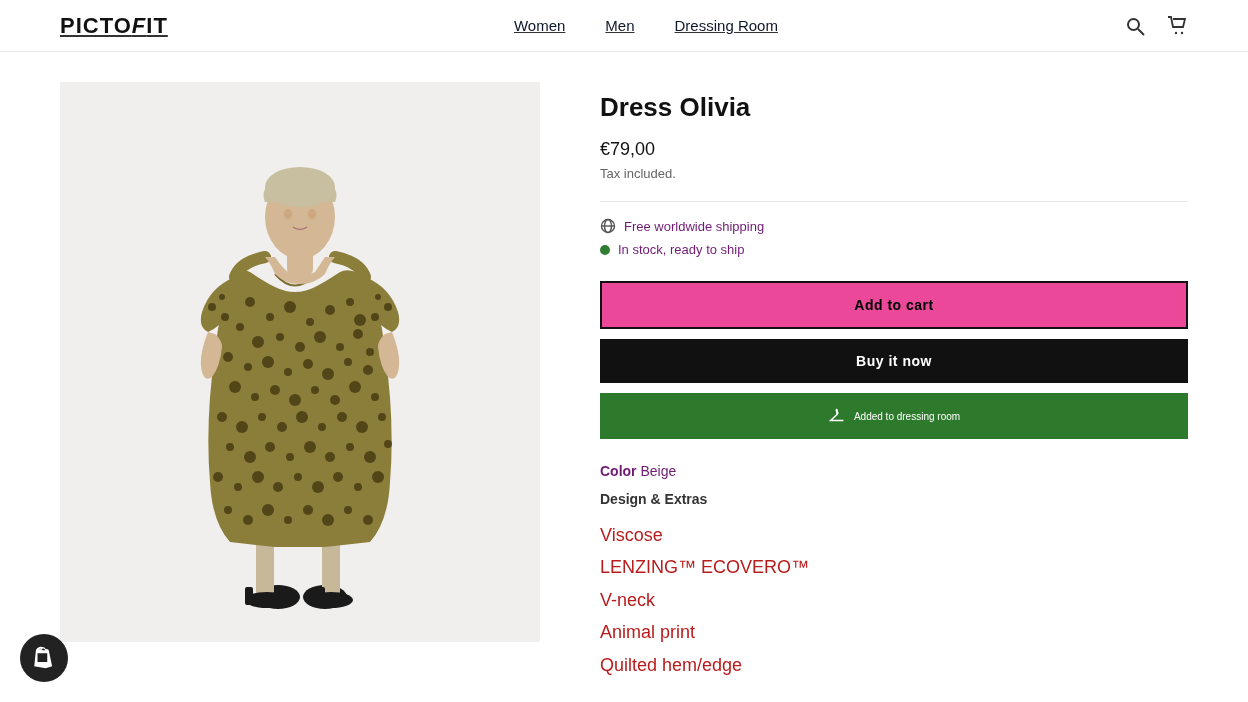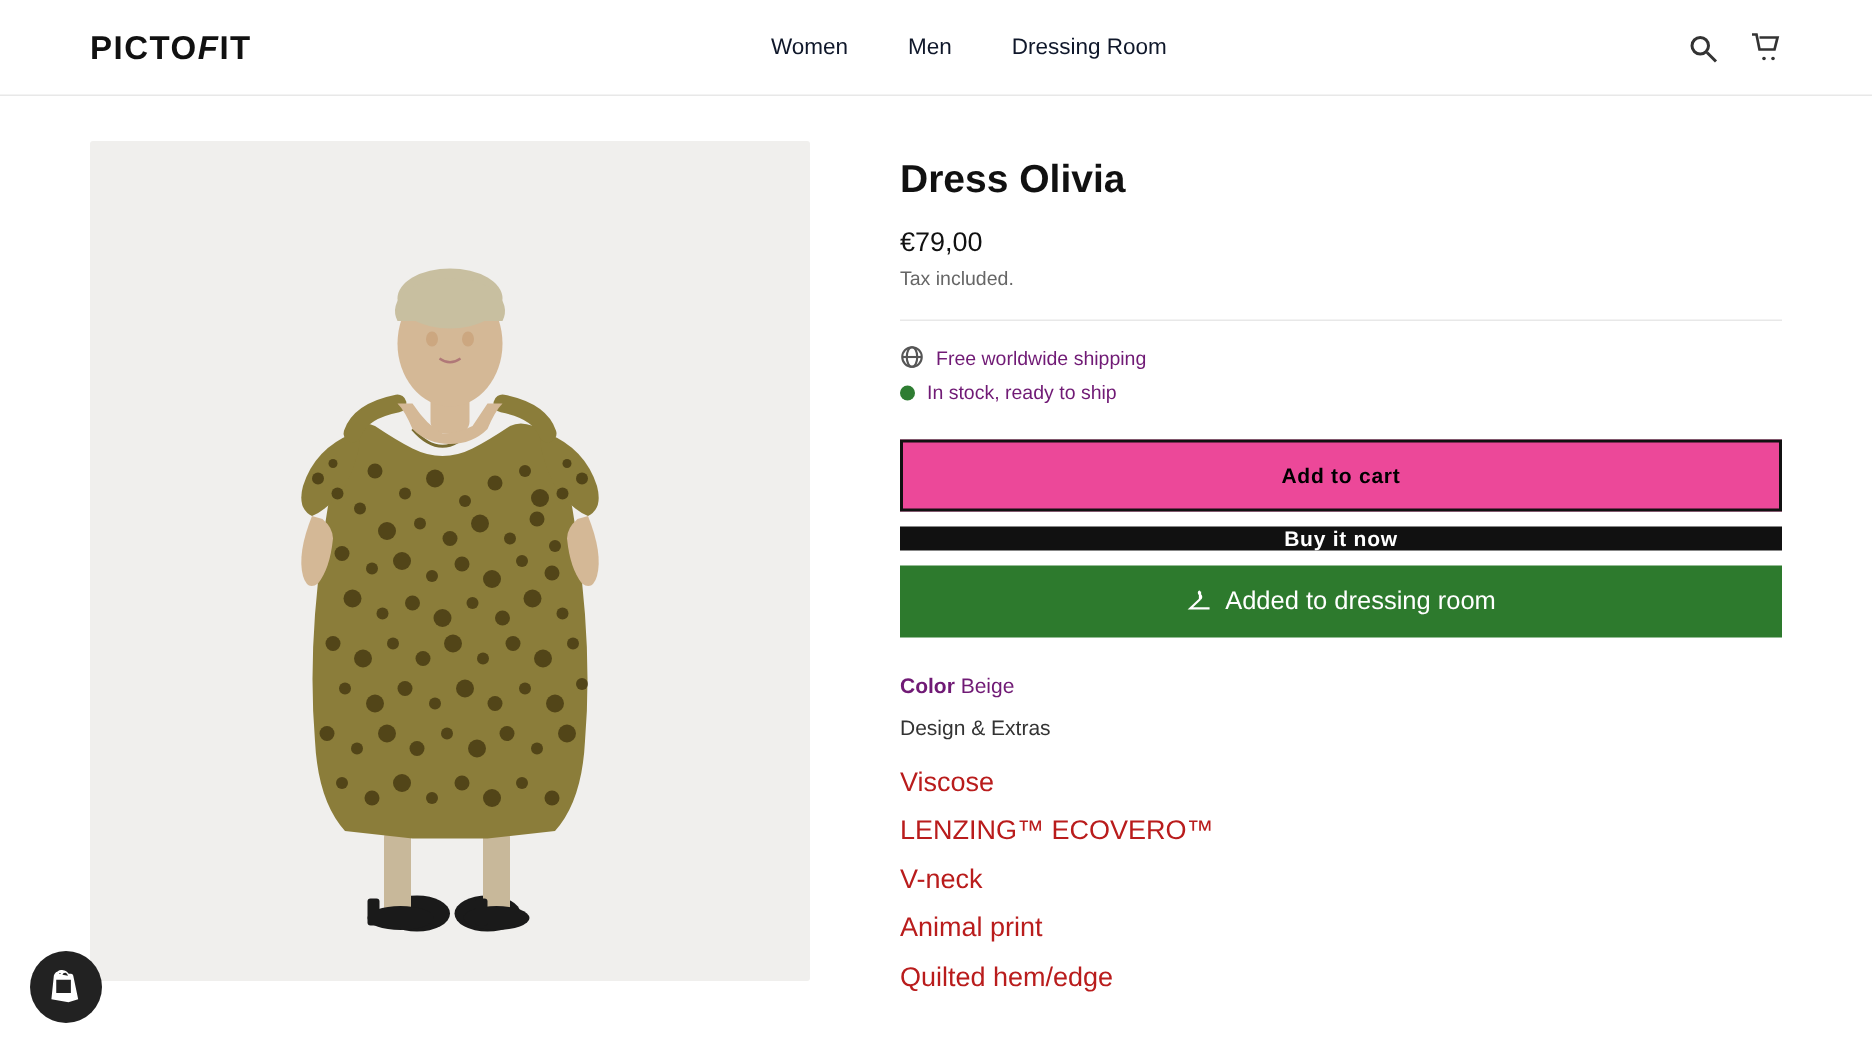--- a/index.html
+++ b/index.html
@@ -9,22 +9,23 @@
       color: #333;
       font-size: 14px;
     }
 
     
     header {
       display: flex;
       align-items: center;
       justify-content: space-between;
       padding: 0 60px;
-      height: 64px;
+      height: 52px;
       border-bottom: 1px solid #e8e8e8;
+      text-decoration: underline;
     }
     .logo {
       font-size: 22px;
       font-weight: 900;
       letter-spacing: 1px;
       color: #111;
       font-family: 'Arial Black', sans-serif;
     }
     .logo span {
       font-style: italic;
@@ -147,36 +148,37 @@
       border: 2px solid #111;
       background: #ec4899;
       font-size: 14px;
       font-weight: 600;
       cursor: pointer;
       margin-bottom: 10px;
       letter-spacing: 0.5px;
     }
     .btn-buy-now {
       width: 100%;
+      padding: 14px;
       border: none;
       background: #111;
       color: #fff;
       font-size: 14px;
       font-weight: 600;
       cursor: pointer;
       margin-bottom: 10px;
       letter-spacing: 0.5px;
     }
     .btn-dressing-room {
       width: 100%;
       padding: 14px;
       border: none;
       background: #2d7a2d;
       color: #fff;
-      font-size: 17px;
+      font-size: 10px;
       font-weight: 500;
       cursor: pointer;
       margin-bottom: 24px;
       display: flex;
       align-items: center;
       justify-content: center;
       gap: 8px;
     }
 
     
@@ -188,21 +190,21 @@
       color: #701a75;
       margin-bottom: 12px;
     }
     .info-label strong {
       font-weight: 600;
     }
     .extras-label {
       font-size: 14px;
       color: #333;
       margin-bottom: 12px;
-      font-weight: 400;
+      font-weight: 700;
     }
     .features-list {
       font-size: 18px;
       color: #b91c1c;
       line-height: 1.8;
     }
 
     
     .shopify-badge {
       position: fixed;

